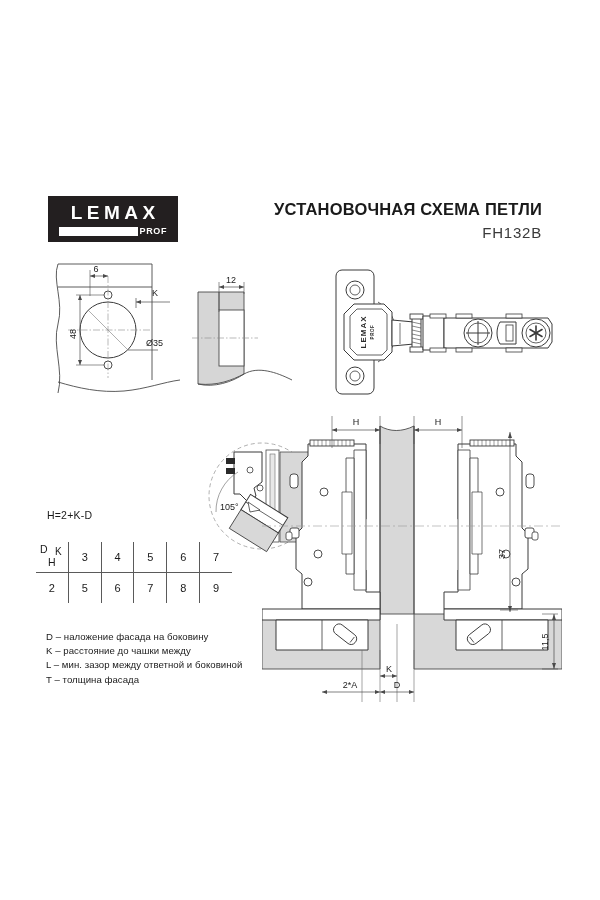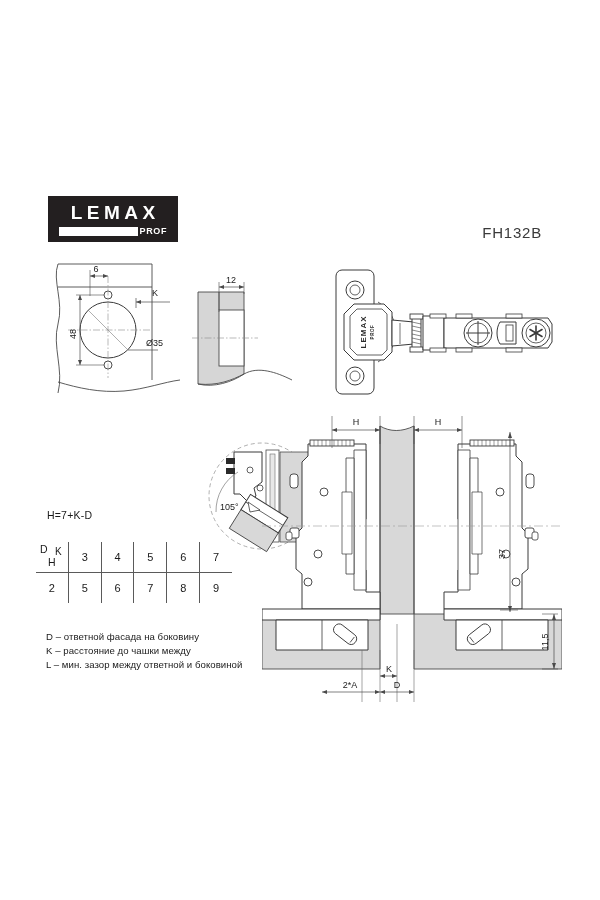--- a/index.html
+++ b/index.html
@@ -162,20 +162,21 @@
 <div id="sheet">
 
   <div id="logo-box">
     <div id="logo-word">LEMAX</div>
     <div id="logo-bar-row">
       <div id="logo-bar"></div>
       <div id="logo-sub">PROF</div>
     </div>
   </div>
 
+  <div id="title-main">УСТАНОВОЧНАЯ СХЕМА ПЕТЛИ</div>
   <div id="title-model">FH132B</div>
 
   <svg id="svg-cup" style="position:absolute;left:40px;top:262px;" width="150" height="135" viewBox="0 0 150 135">
 
     <path d="M18,2 C12,18 24,40 18,62 C12,84 24,108 18,131" fill="none" stroke="#4a4a4a" stroke-width="0.9"></path>
     <path d="M18,120 C38,126 60,131 84,129 C106,127 124,120 140,118" fill="none" stroke="#4a4a4a" stroke-width="0.9"></path>
 
     <path d="M18,2 L112,2 L112,118" fill="none" stroke="#4a4a4a" stroke-width="0.9"></path>
     <line x1="18" y1="25" x2="112" y2="25" stroke="#4a4a4a" stroke-width="0.9"></line>
 
@@ -444,21 +445,21 @@
     <polygon points="118,278 123,276 123,280" fill="#4a4a4a"></polygon>
     <polygon points="152,278 147,276 147,280" fill="#4a4a4a"></polygon>
     <text class="dim-txt" x="135" y="274" text-anchor="middle">D</text>
 
     <line x1="60" y1="278" x2="118" y2="278" stroke="#4a4a4a" stroke-width="0.7"></line>
     <polygon points="60,278 65,276 65,280" fill="#4a4a4a"></polygon>
     <polygon points="118,278 113,276 113,280" fill="#4a4a4a"></polygon>
     <text class="dim-txt" x="88" y="274" text-anchor="middle">2*A</text>
   </svg>
 
-  <div id="formula">H=7+K-D</div>
+  <div id="formula">H=2+K-D</div>
 
   <div id="table-wrap">
     <table id="dims">
       <tbody>
           <tr class="row-head">
         <td class="corner">
           <span class="dlab">D</span>
           <span class="klab">K</span>
           <span class="hlab">H</span>
         </td>
@@ -474,18 +475,19 @@
         <td class="vline">6</td>
         <td class="vline">7</td>
         <td class="vline">8</td>
         <td class="vline">9</td>
       </tr>
     </tbody>
       </table>
   </div>
 
   <div id="legend">
-    <div>D – ответной фасада на боковину</div>
+    <div>D – наложение фасада на боковину</div>
     <div>K – расстояние до чашки между</div>
     <div>L – мин. зазор между ответной и боковиной</div>
+    <div>T – толщина фасада</div>
   </div>
 
 </div>
 
 </body></html>

